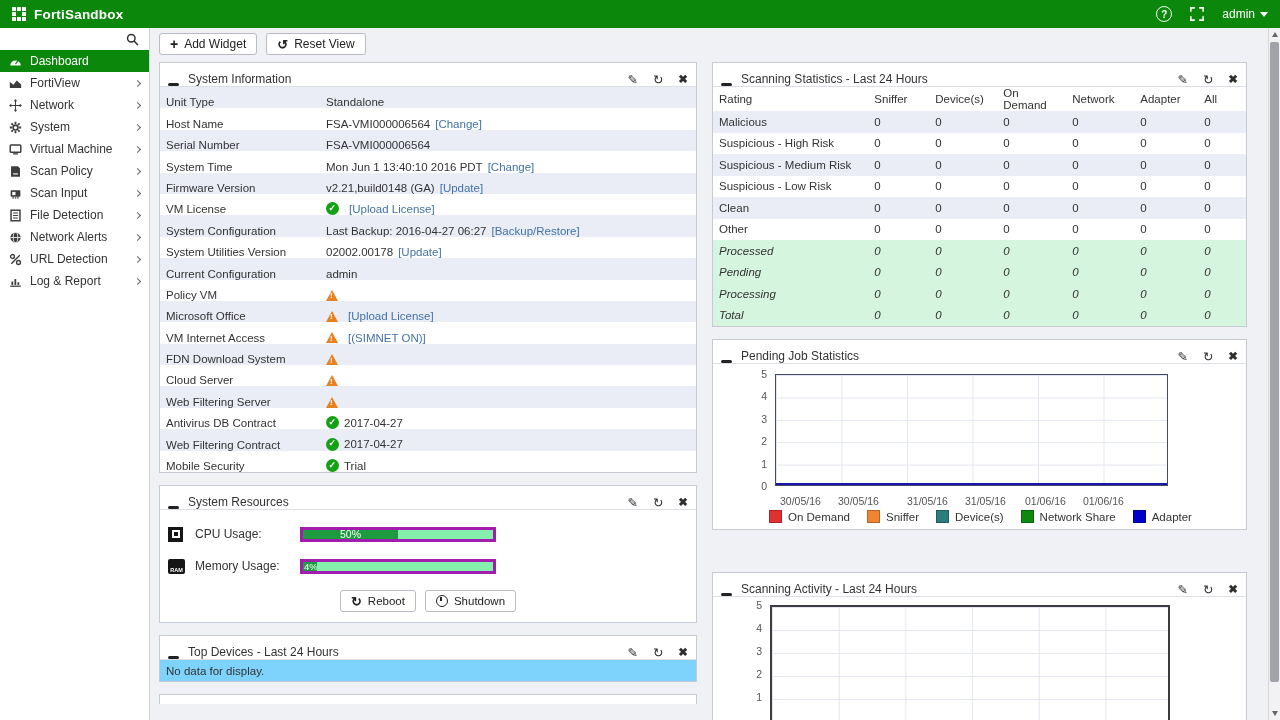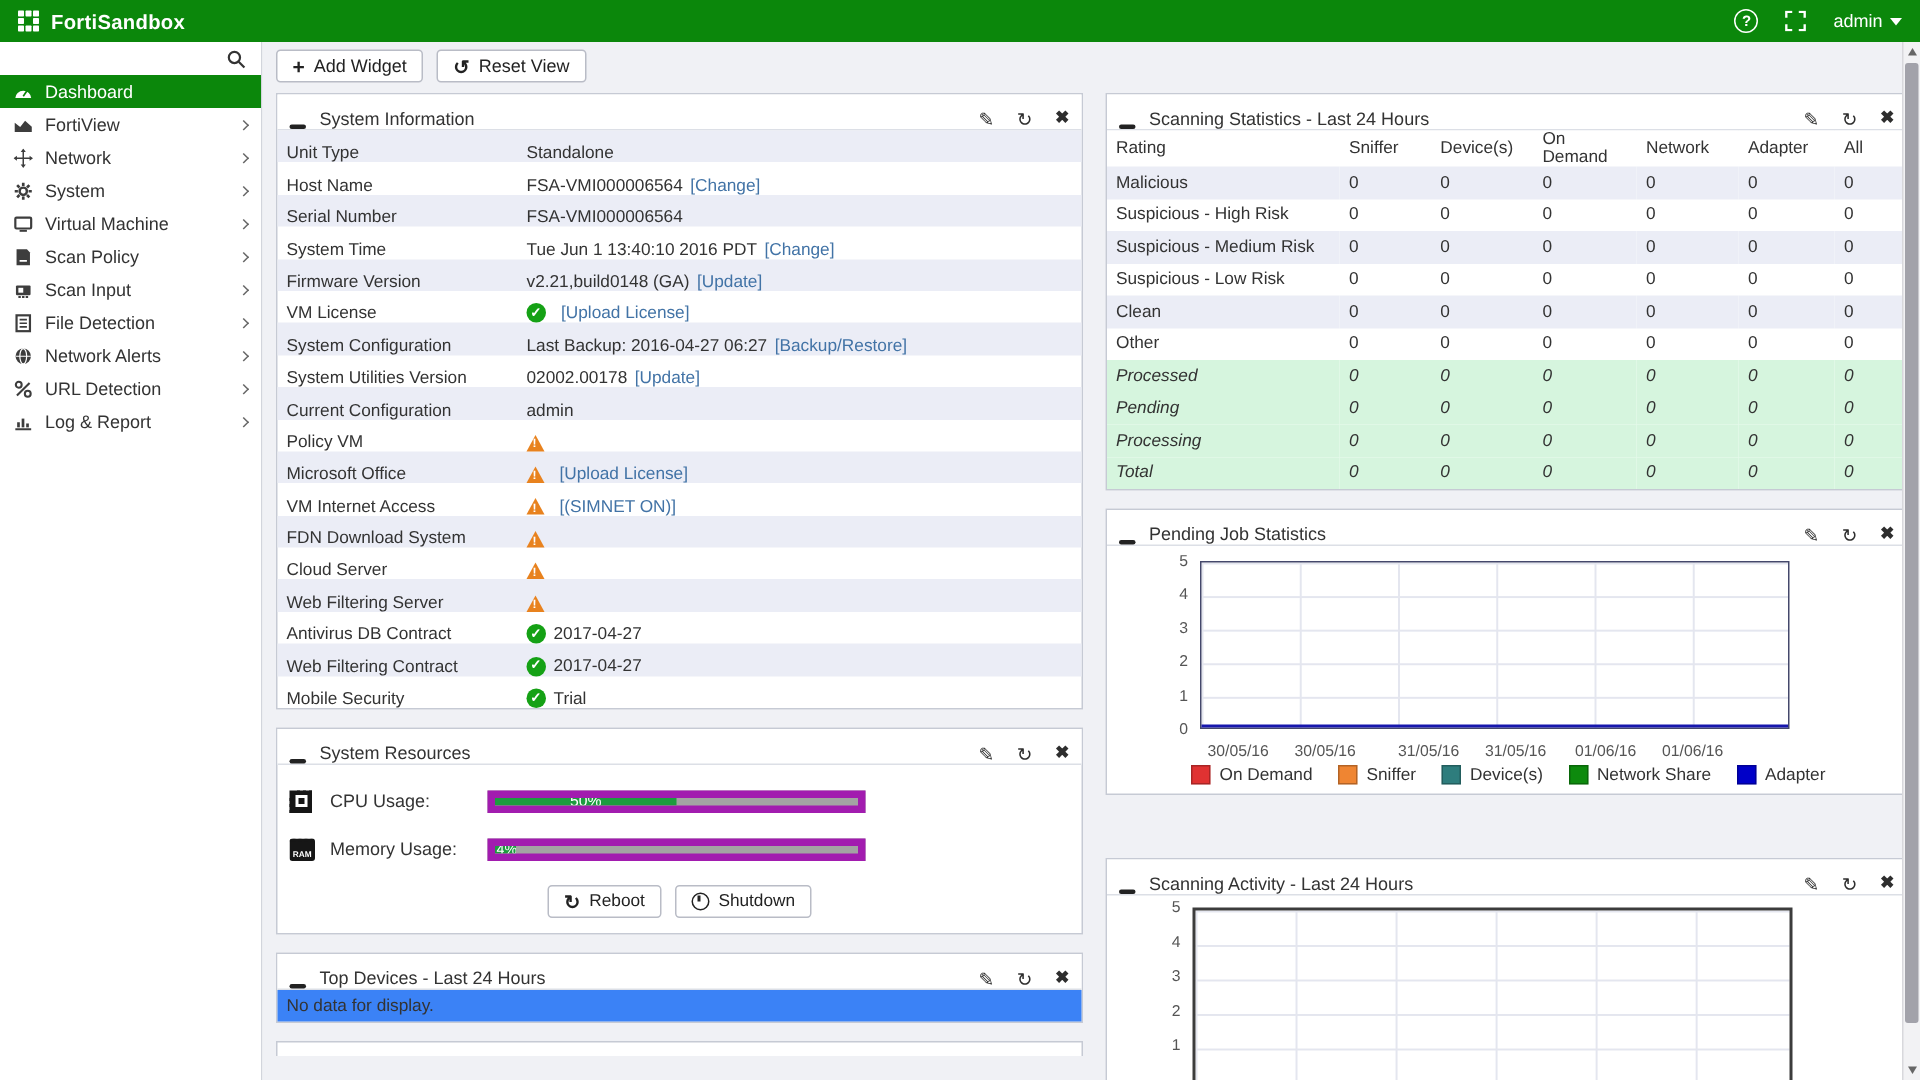--- a/index.html
+++ b/index.html
@@ -14,21 +14,21 @@
   .logo-grid i.blank { background:transparent; }
   .brand-text { color:#fff; font-size:13.5px; font-weight:bold; letter-spacing:0.2px; }
   .topbar-right { display:flex; align-items:center; gap:18px; color:#fff; }
   .help-icon { width:16px; height:16px; border:1.6px solid #fff; border-radius:50%; font-size:10px; display:flex; align-items:center; justify-content:center; font-weight:bold; cursor:pointer; }
   .fs-icon { display:flex; cursor:pointer; }
   .user-menu { font-size:12px; display:flex; align-items:center; gap:5px; cursor:pointer; }
   .caret-down { width:0; height:0; border-left:4px solid transparent; border-right:4px solid transparent; border-top:5px solid #fff; }
 
   
   .app { display:flex; height:692px; }
-  .sidebar { width:175px; flex:none; background:#fff; border-right:1px solid #d2d5dc; }
+  .sidebar { width:150px; flex:none; background:#fff; border-right:1px solid #d2d5dc; }
   .search-row { height:22px; display:flex; justify-content:flex-end; align-items:center; padding:0 10px; }
   .search-row svg { cursor:pointer; }
   .nav-item { height:22px; display:flex; align-items:center; padding:0 9px; font-size:12px; color:#333; cursor:pointer; }
   .nav-ico { width:21px; display:flex; align-items:center; color:#3d3d3d; flex:none; }
   .nav-item.selected { background:#0b870b; color:#fff; }
   .nav-item.selected .nav-ico { color:#fff; }
   .chev { margin-left:auto; width:5px; height:5px; border-top:1.4px solid #666; border-right:1.4px solid #666; transform:rotate(45deg); }
 
   .main { flex:1; position:relative; background:#f0f1f5; overflow:hidden; }
   .toolbar { position:absolute; top:5px; left:9px; display:flex; gap:9px; }
@@ -62,31 +62,31 @@
 
   
   .res-body { padding:8px 8px 10px; }
   .res-row { display:flex; align-items:center; height:32px; }
   .res-ico { width:27px; flex:none; display:flex; }
   .chip-icon { width:15px; height:15px; background:#161616; position:relative; border:2px dotted #161616; }
   .chip-icon::before { content:""; position:absolute; inset:1.5px; background:#fff; }
   .chip-icon::after { content:""; position:absolute; inset:3.5px; background:#161616; }
   .ram-icon { width:17px; height:15px; background:#161616; border-radius:2px; color:#fff; font-size:5.5px; font-weight:bold; display:flex; align-items:flex-end; justify-content:center; padding-bottom:1px; border-top:2px dotted #161616; }
   .res-label { font-size:12px; color:#333; width:105px; flex:none; }
-  .bar { width:252px; height:15px; background:#a3a3a3; border:5px solid #a21caf; position:relative; overflow:hidden; }
+  .bar { width:196px; height:15px; background:#86efac; border:3px solid #a21caf; position:relative; overflow:hidden; }
   .bar-fill { height:100%; background:#1d9b3f; color:#fff; font-size:10.5px; display:flex; align-items:center; justify-content:center; overflow:hidden; white-space:nowrap; }
   .bar-fill.tiny { min-width:14px; font-size:9.5px; justify-content:flex-start; padding-left:1px; }
   .res-buttons { display:flex; justify-content:center; gap:9px; margin-top:8px; }
   .rbtn { height:22px; background:#fff; border:1px solid #b9bcc6; border-radius:3px; display:flex; align-items:center; gap:6px; padding:0 10px; font-size:11.5px; color:#222; cursor:pointer; }
   .reboot-glyph { font-weight:bold; font-size:13px; line-height:1; }
   .power-icon { width:12px; height:12px; border:1.6px solid #222; border-radius:50%; position:relative; flex:none; }
   .power-icon::after { content:""; position:absolute; left:3.4px; top:0.5px; width:1.8px; height:4.5px; background:#222; }
 
   
-  .empty-row { background:#3b82f6; height:21px; display:flex; align-items:center; padding:0 6px; font-size:11.5px; color:#333; }
+  .empty-row { background:#7dd3fc; height:21px; display:flex; align-items:center; padding:0 6px; font-size:11.5px; color:#333; }
   .widget.partial { height:10px; border-bottom:none; }
 
   
   .stats-table { width:100%; border-collapse:collapse; font-size:11.5px; color:#333; }
   .stats-table th { font-weight:normal; text-align:left; height:21px; padding:0 6px; background:#fff; }
   .stats-table td { height:21.5px; padding:0 6px; }
   .stats-table tbody tr:nth-child(odd) { background:#ebedf6; }
   .stats-table tbody tr.summary { background:#d6f5de; font-style:italic; }
 
   
@@ -328,21 +328,21 @@
           <div class="info-row">
               <span class="info-label">Serial Number</span>
               <span class="info-value">
                 <span>FSA-VMI000006564</span>
                 <a class="link"></a>
               </span>
             </div>
           <div class="info-row">
               <span class="info-label">System Time</span>
               <span class="info-value">
-                <span>Tue Jun 1 13:40:10 2016 PDT</span>
+                <span>Mon Jun 1 13:40:10 2016 PDT</span>
                 <a class="link">[Change]</a>
               </span>
             </div>
           <div class="info-row">
               <span class="info-label">Firmware Version</span>
               <span class="info-value">
                 <span>v2.21,build0148 (GA)</span>
                 <a class="link">[Update]</a>
               </span>
             </div>

